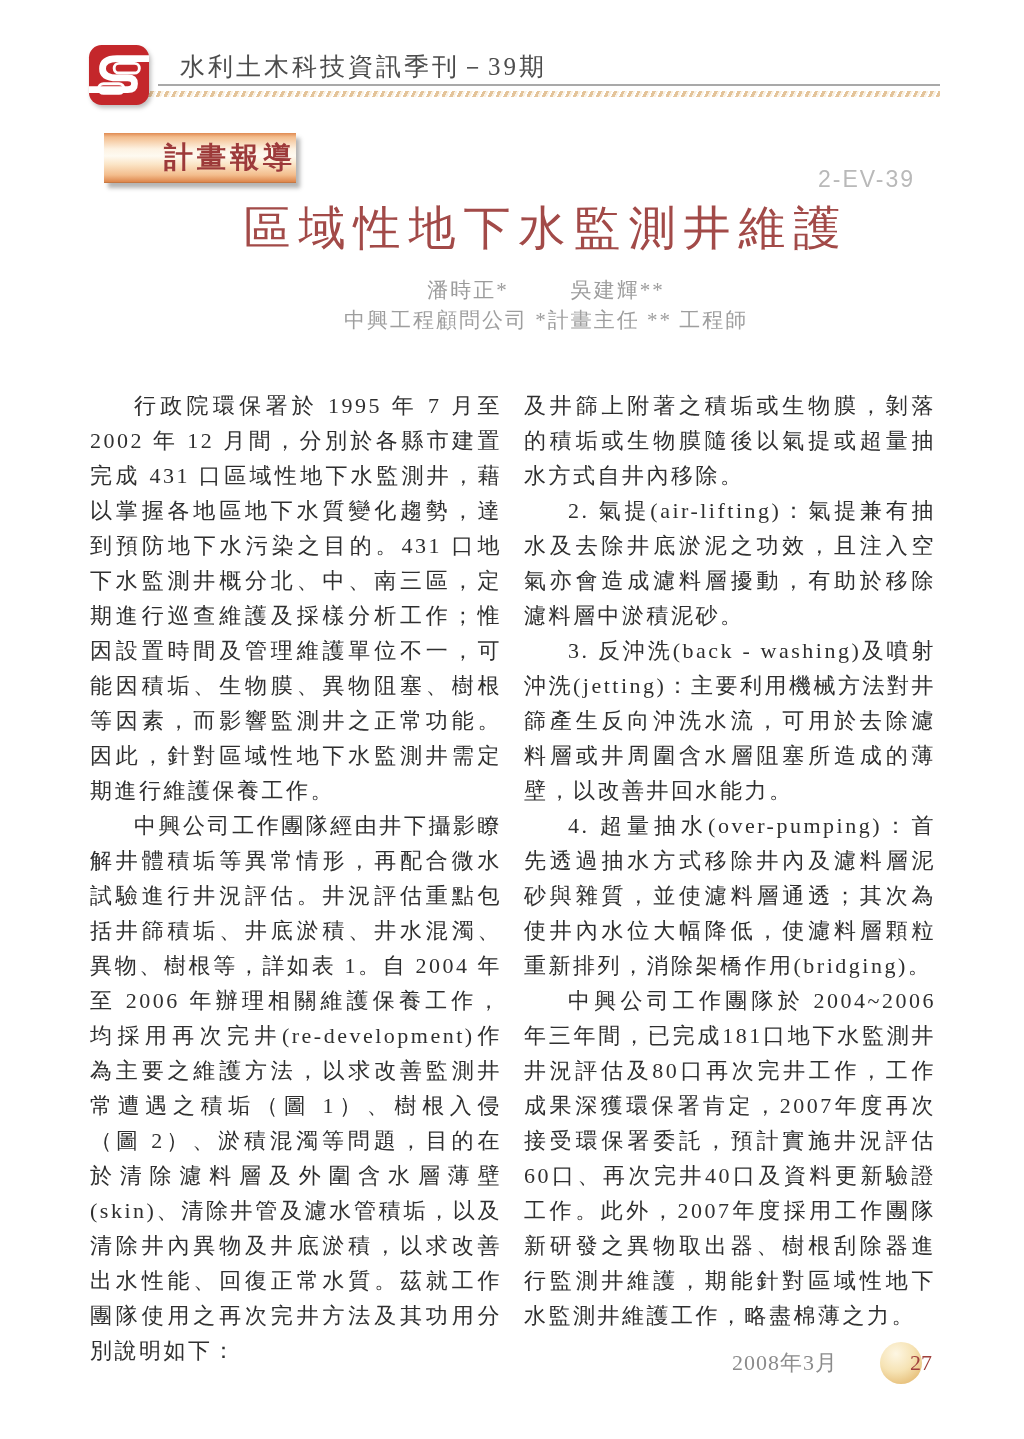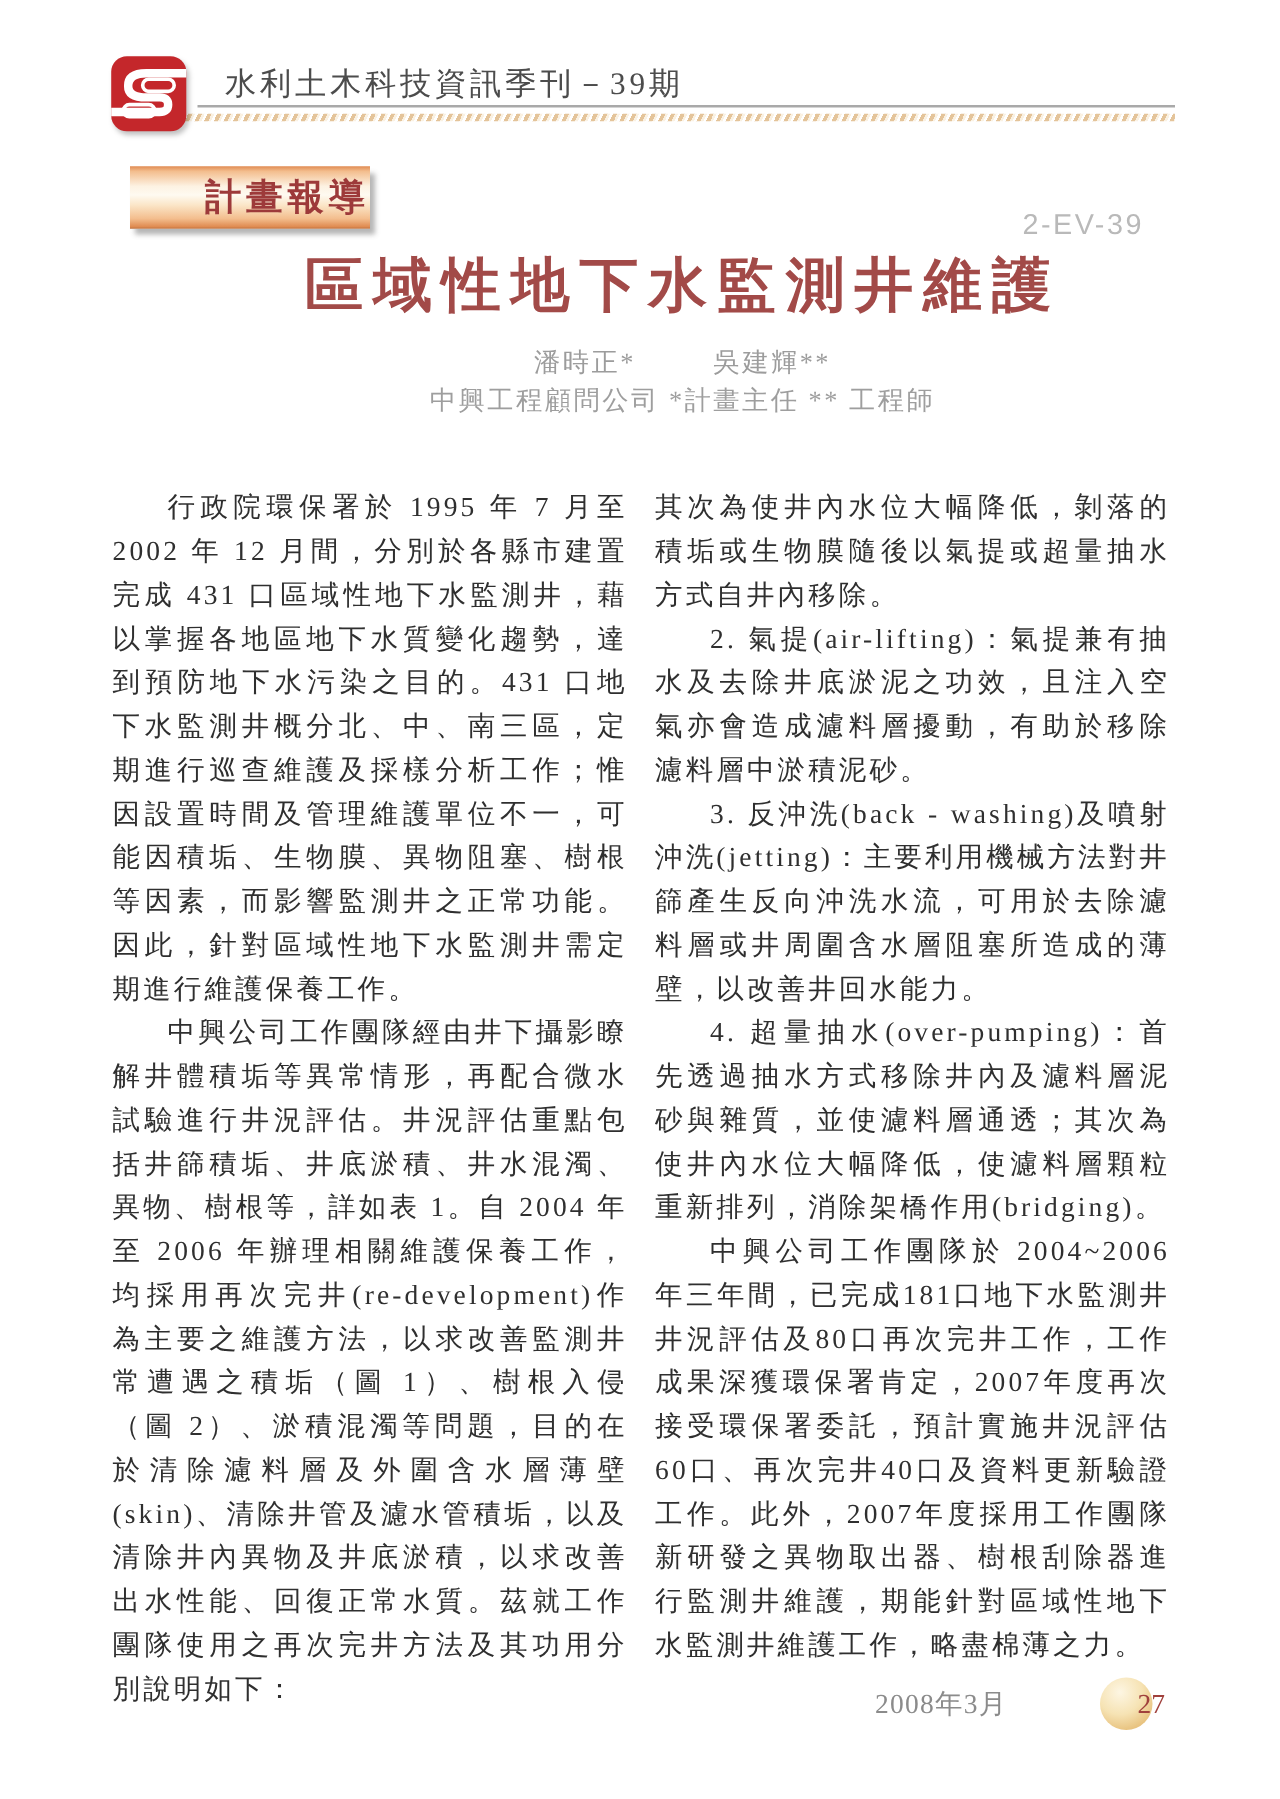--- a/index.html
+++ b/index.html
@@ -71,21 +71,21 @@
     color: #b9b9b9;
     letter-spacing: 2px;
     font-family: "Liberation Sans", sans-serif;
   }
   .article-title {
     position: absolute;
     left: 90px; top: 197px;
     width: 912px;
     text-align: center;
     font-size: 47px;
-    font-weight: bold;
+    font-weight: normal;
     color: #a24a48;
     letter-spacing: 8px;
     font-family: "Liberation Sans", sans-serif;
     white-space: nowrap;
   }
   .authors {
     position: absolute;
     left: 90px; top: 276px;
     width: 912px;
     display: flex; justify-content: center; gap: 62px;
@@ -117,21 +117,21 @@
   .column.left  { left: 90px; }
   .column.right { left: 524px; }
   .para { margin: 0; }
   .para.indent { text-indent: 2em; }
 
   
   .footer-date {
     position: absolute;
     left: 700px; top: 1348px;
     width: 170px;
-    text-align: left;
+    text-align: center;
     font-size: 22px;
     color: #8b8b8b;
     letter-spacing: 1px;
   }
   .page-badge {
     position: absolute;
     left: 880px; top: 1342px;
     width: 42px; height: 42px;
     border-radius: 50%;
     background: radial-gradient(circle at 38% 28%, #fdf6e3 0%, #f6e3b4 45%, #e9c583 75%, #ddb066 100%);
@@ -169,21 +169,21 @@
     <span>吳建輝**</span>
   </div>
   <div class="affiliation">中興工程顧問公司 *計畫主任 ** 工程師</div>
 
   <div class="column left">
     <p class="para indent">行政院環保署於 1995 年 7 月至 2002 年 12 月間，分別於各縣市建置完成 431 口區域性地下水監測井，藉以掌握各地區地下水質變化趨勢，達到預防地下水污染之目的。431 口地下水監測井概分北、中、南三區，定期進行巡查維護及採樣分析工作；惟因設置時間及管理維護單位不一，可能因積垢、生物膜、異物阻塞、樹根等因素，而影響監測井之正常功能。因此，針對區域性地下水監測井需定期進行維護保養工作。</p>
     <p class="para indent">中興公司工作團隊經由井下攝影瞭解井體積垢等異常情形，再配合微水試驗進行井況評估。井況評估重點包括井篩積垢、井底淤積、井水混濁、異物、樹根等，詳如表 1。自 2004 年至 2006 年辦理相關維護保養工作，均採用再次完井(re-development)作為主要之維護方法，以求改善監測井常遭遇之積垢（圖 1）、樹根入侵（圖 2）、淤積混濁等問題，目的在於清除濾料層及外圍含水層薄壁(skin)、清除井管及濾水管積垢，以及清除井內異物及井底淤積，以求改善出水性能、回復正常水質。茲就工作團隊使用之再次完井方法及其功用分別說明如下：</p>
   </div>
 
   <div class="column right">
-    <p class="para">其次為使井內水位大幅降低，剝落的積垢或生物膜隨後以氣提或超量抽水方式自井內移除。</p>
+    <p class="para">及井篩上附著之積垢或生物膜，剝落的積垢或生物膜隨後以氣提或超量抽水方式自井內移除。</p>
     <p class="para indent">2. 氣提(air-lifting)：氣提兼有抽水及去除井底淤泥之功效，且注入空氣亦會造成濾料層擾動，有助於移除濾料層中淤積泥砂。</p>
     <p class="para indent">3. 反沖洗(back - washing)及噴射沖洗(jetting)：主要利用機械方法對井篩產生反向沖洗水流，可用於去除濾料層或井周圍含水層阻塞所造成的薄壁，以改善井回水能力。</p>
     <p class="para indent">4. 超量抽水(over-pumping)：首先透過抽水方式移除井內及濾料層泥砂與雜質，並使濾料層通透；其次為使井內水位大幅降低，使濾料層顆粒重新排列，消除架橋作用(bridging)。</p>
     <p class="para indent">中興公司工作團隊於 2004~2006 年三年間，已完成181口地下水監測井井況評估及80口再次完井工作，工作成果深獲環保署肯定，2007年度再次接受環保署委託，預計實施井況評估60口、再次完井40口及資料更新驗證工作。此外，2007年度採用工作團隊新研發之異物取出器、樹根刮除器進行監測井維護，期能針對區域性地下水監測井維護工作，略盡棉薄之力。</p>
   </div>
 
   <div class="footer-date">2008年3月</div>
   <div class="page-badge">
     <span class="page-number">27</span>
   </div>

